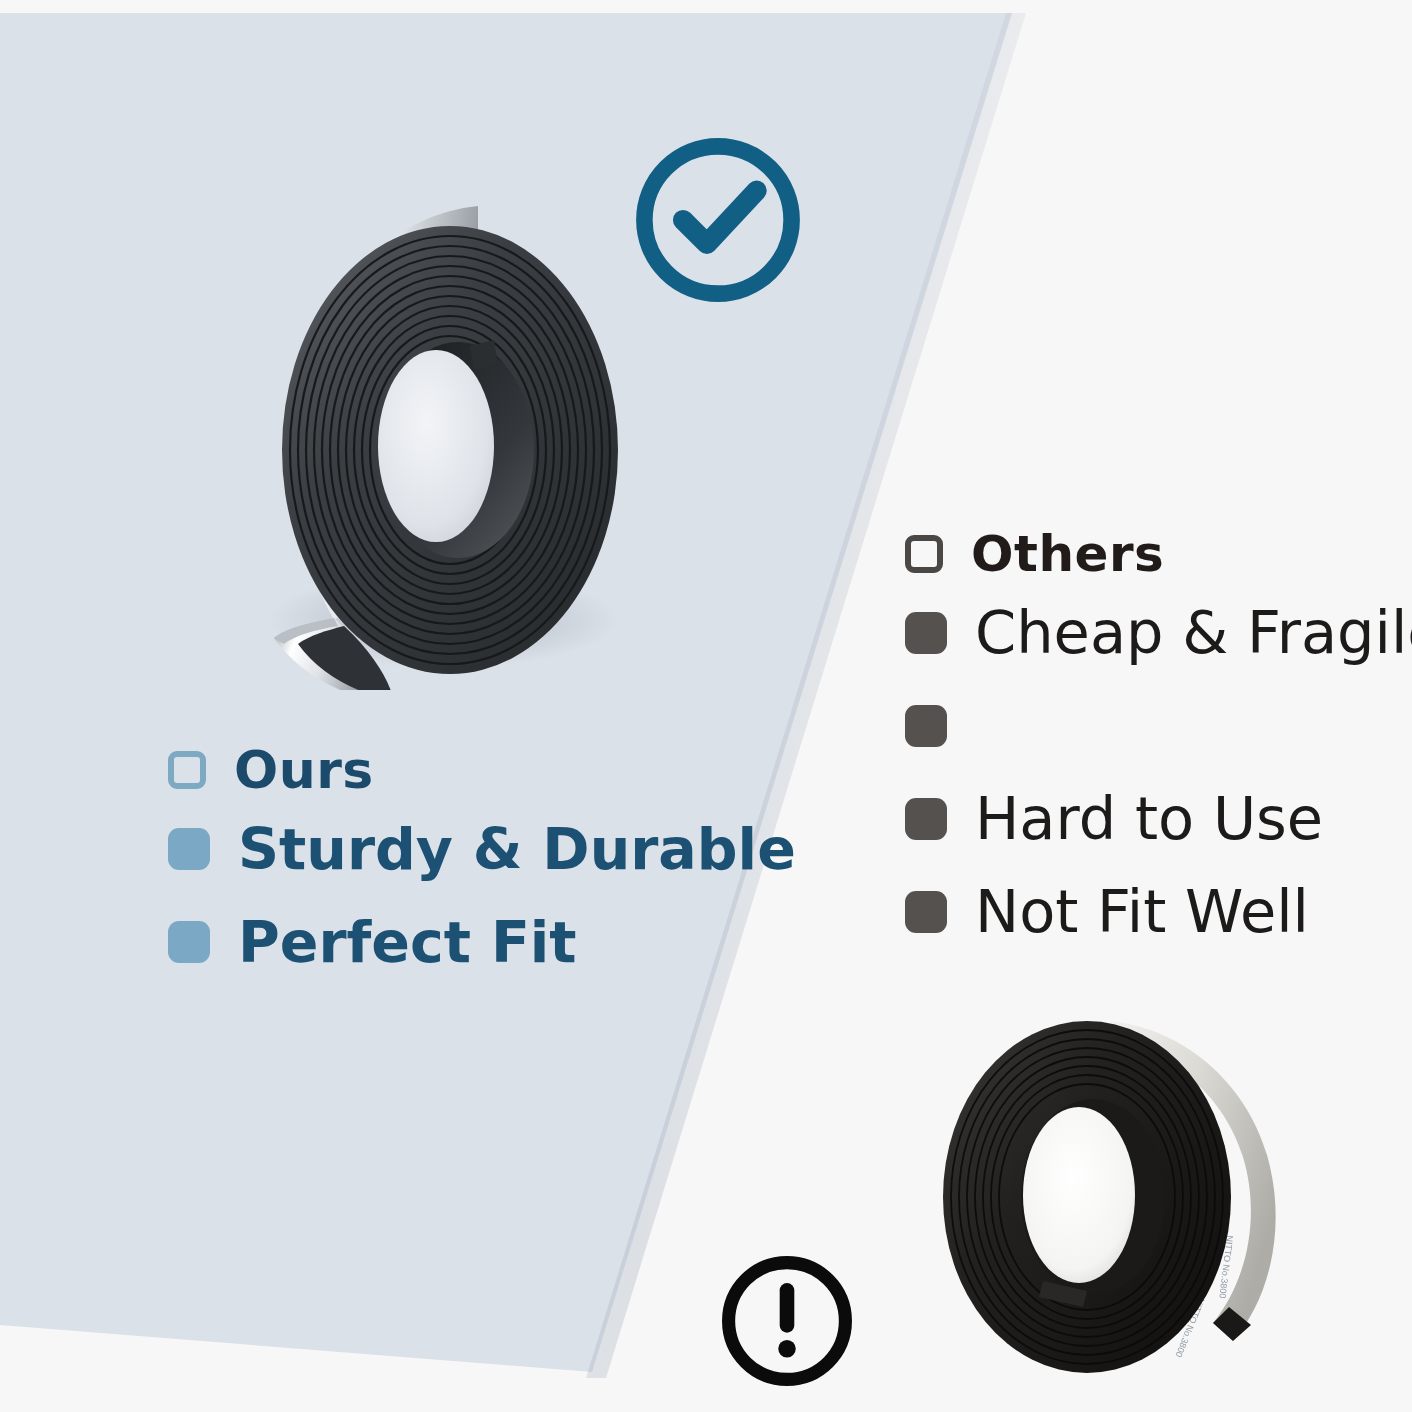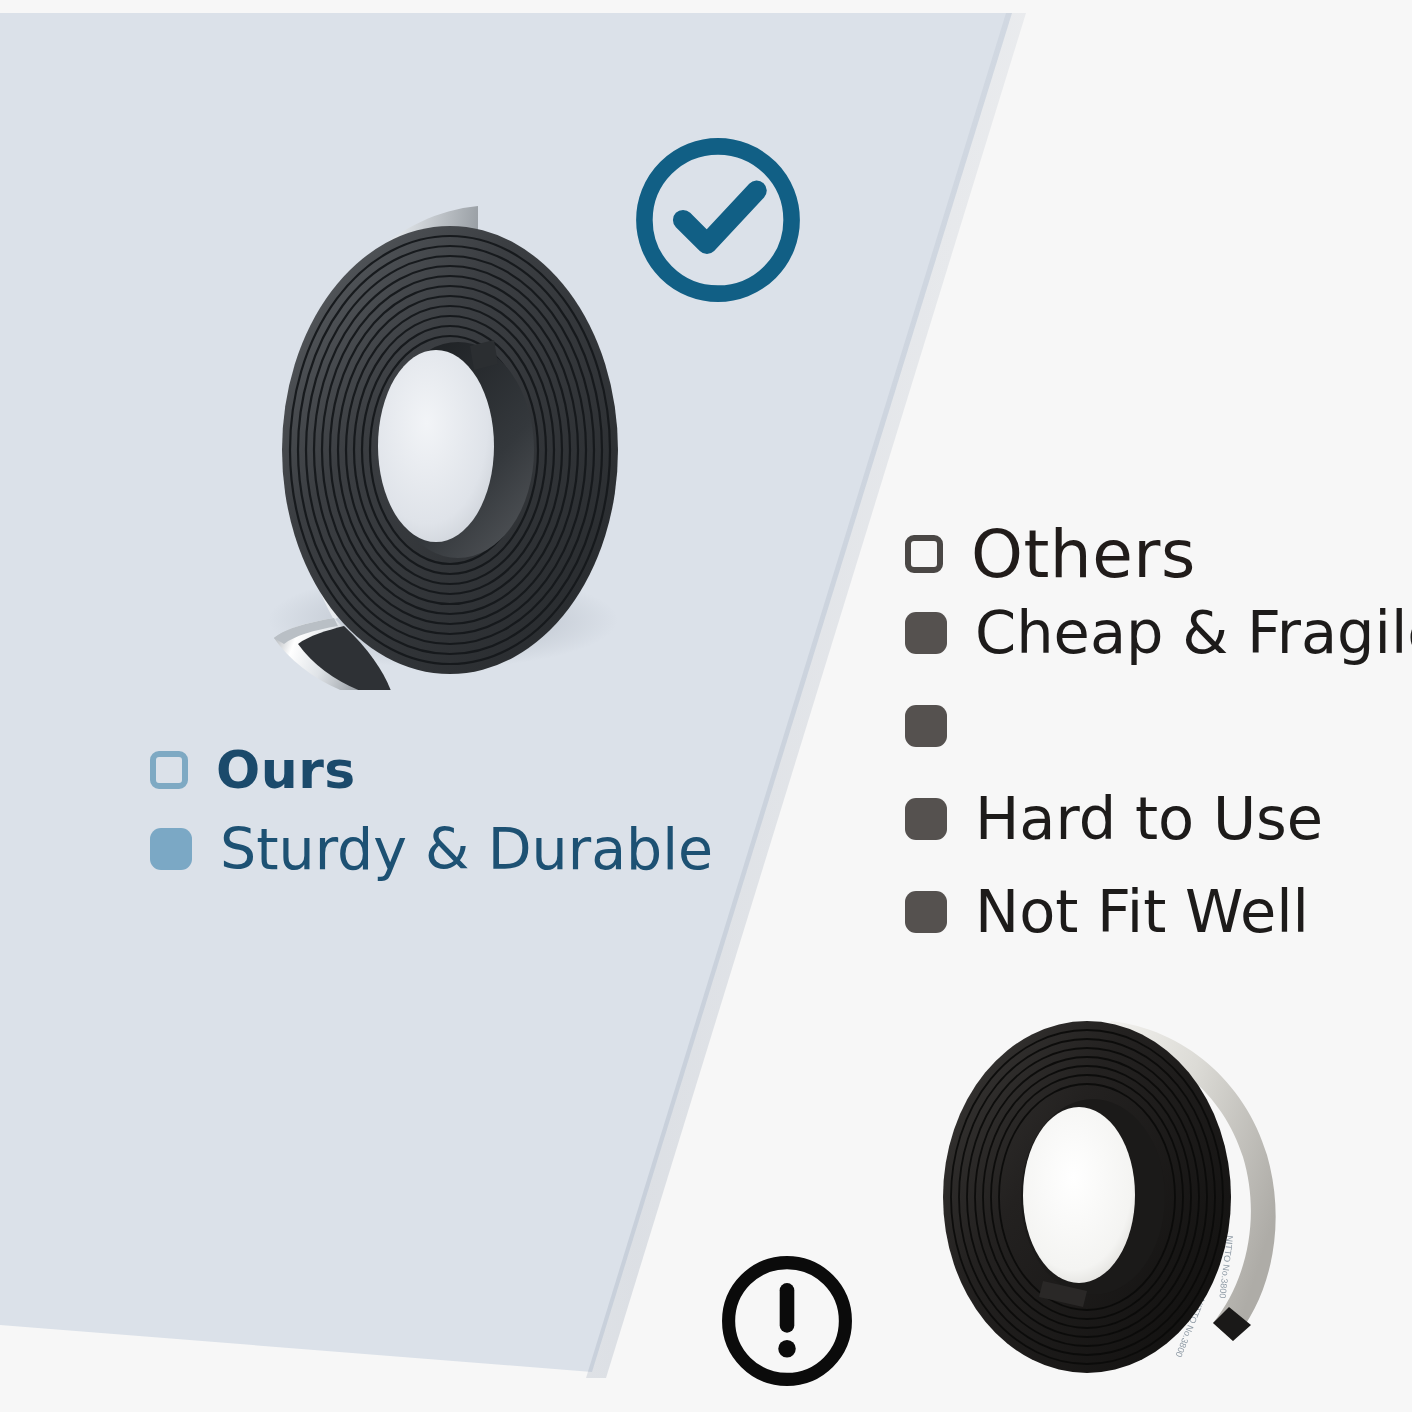--- a/index.html
+++ b/index.html
@@ -35,21 +35,21 @@
     position: absolute;
     left: 0; top: 0;
     width: 1412px; height: 1412px;
     clip-path: polygon(1006px 13px, 1026px 13px, 606px 1378px, 586px 1378px);
     background: linear-gradient(90deg, rgba(160,170,185,0.00) 0%, rgba(150,162,180,0.28) 45%, rgba(255,255,255,0) 100%);
   }
 
   
   .list-block { position: absolute; }
 
-  #ours-block  { left: 150px; top: 738px; }
+  #ours-block  { left: 168px; top: 738px; }
   #others-block{ left: 905px; top: 522px; }
 
   .list-row {
     display: flex;
     align-items: center;
     white-space: nowrap;
   }
   .bullet {
     flex: 0 0 auto;
     box-sizing: border-box;
@@ -71,37 +71,37 @@
     letter-spacing: 0.5px;
   }
   #ours-block .item-row { height: 93px; }
   #ours-block .item-row .bullet {
     width: 42px; height: 42px;
     border-radius: 11px;
     background: #7ba8c5;
   }
   #ours-block .item-row .label {
     font-size: 57px;
-    font-weight: 400;
+    font-weight: 700;
     color: #1d5173;
     margin-left: 28px;
     letter-spacing: 0px;
   }
 
   
   #others-block .head-row { height: 64px; }
   #others-block .head-row .bullet {
     width: 38px; height: 38px;
     border-radius: 9px;
     border: 6px solid #4a4745;
     background: transparent;
   }
   #others-block .head-row .label {
-    font-size: 66px;
-    font-weight: 400;
+    font-size: 50px;
+    font-weight: 700;
     color: #211c1a;
     margin-left: 28px;
     letter-spacing: 0.5px;
   }
   #others-block .item-row { height: 93px; }
   #others-block .item-row .bullet {
     width: 42px; height: 42px;
     border-radius: 11px;
     background: #55514f;
   }
@@ -209,20 +209,24 @@
 
   <div class="list-block" id="ours-block">
     <div class="list-row head-row">
       <span class="bullet"></span>
       <span class="label">Ours</span>
     </div>
     <div class="list-row item-row">
       <span class="bullet"></span>
       <span class="label">Sturdy &amp; Durable</span>
     </div>
+    <div class="list-row item-row">
+      <span class="bullet"></span>
+      <span class="label">Perfect Fit</span>
+    </div>
   </div>
 
   <div class="list-block" id="others-block">
     <div class="list-row head-row">
       <span class="bullet"></span>
       <span class="label">Others</span>
     </div>
     <div class="list-row item-row">
       <span class="bullet"></span>
       <span class="label">Cheap &amp; Fragile</span>

